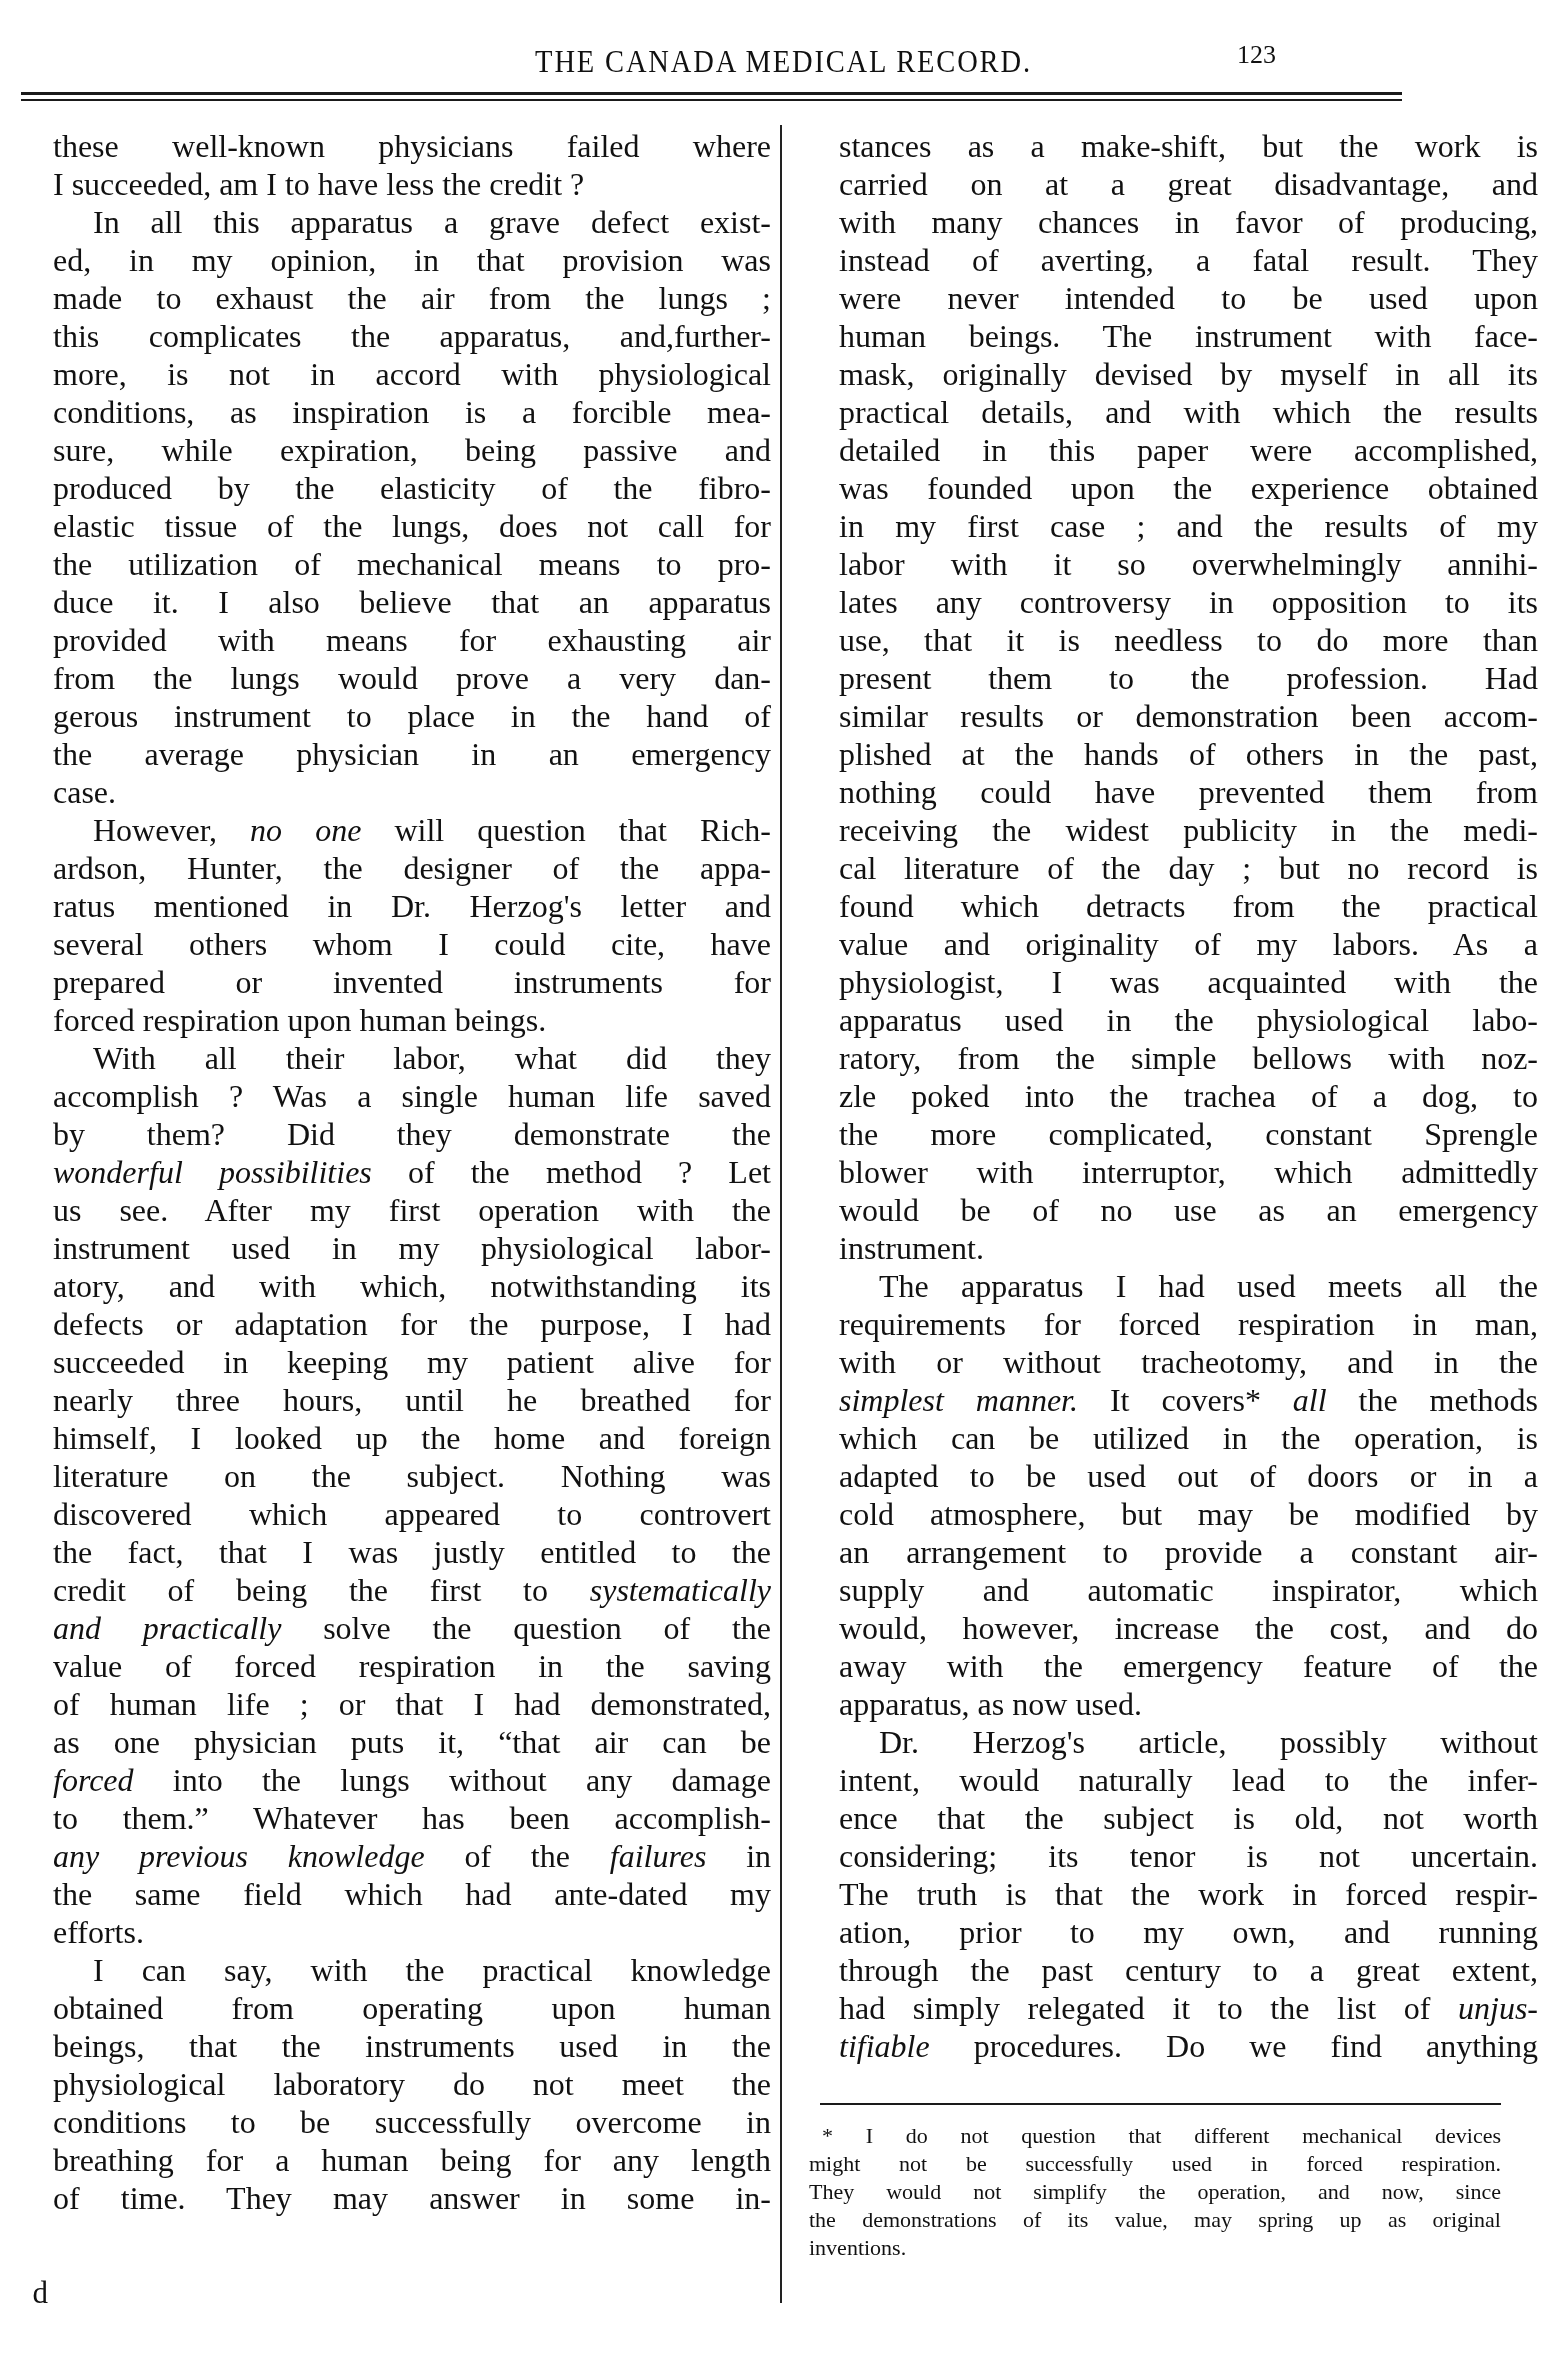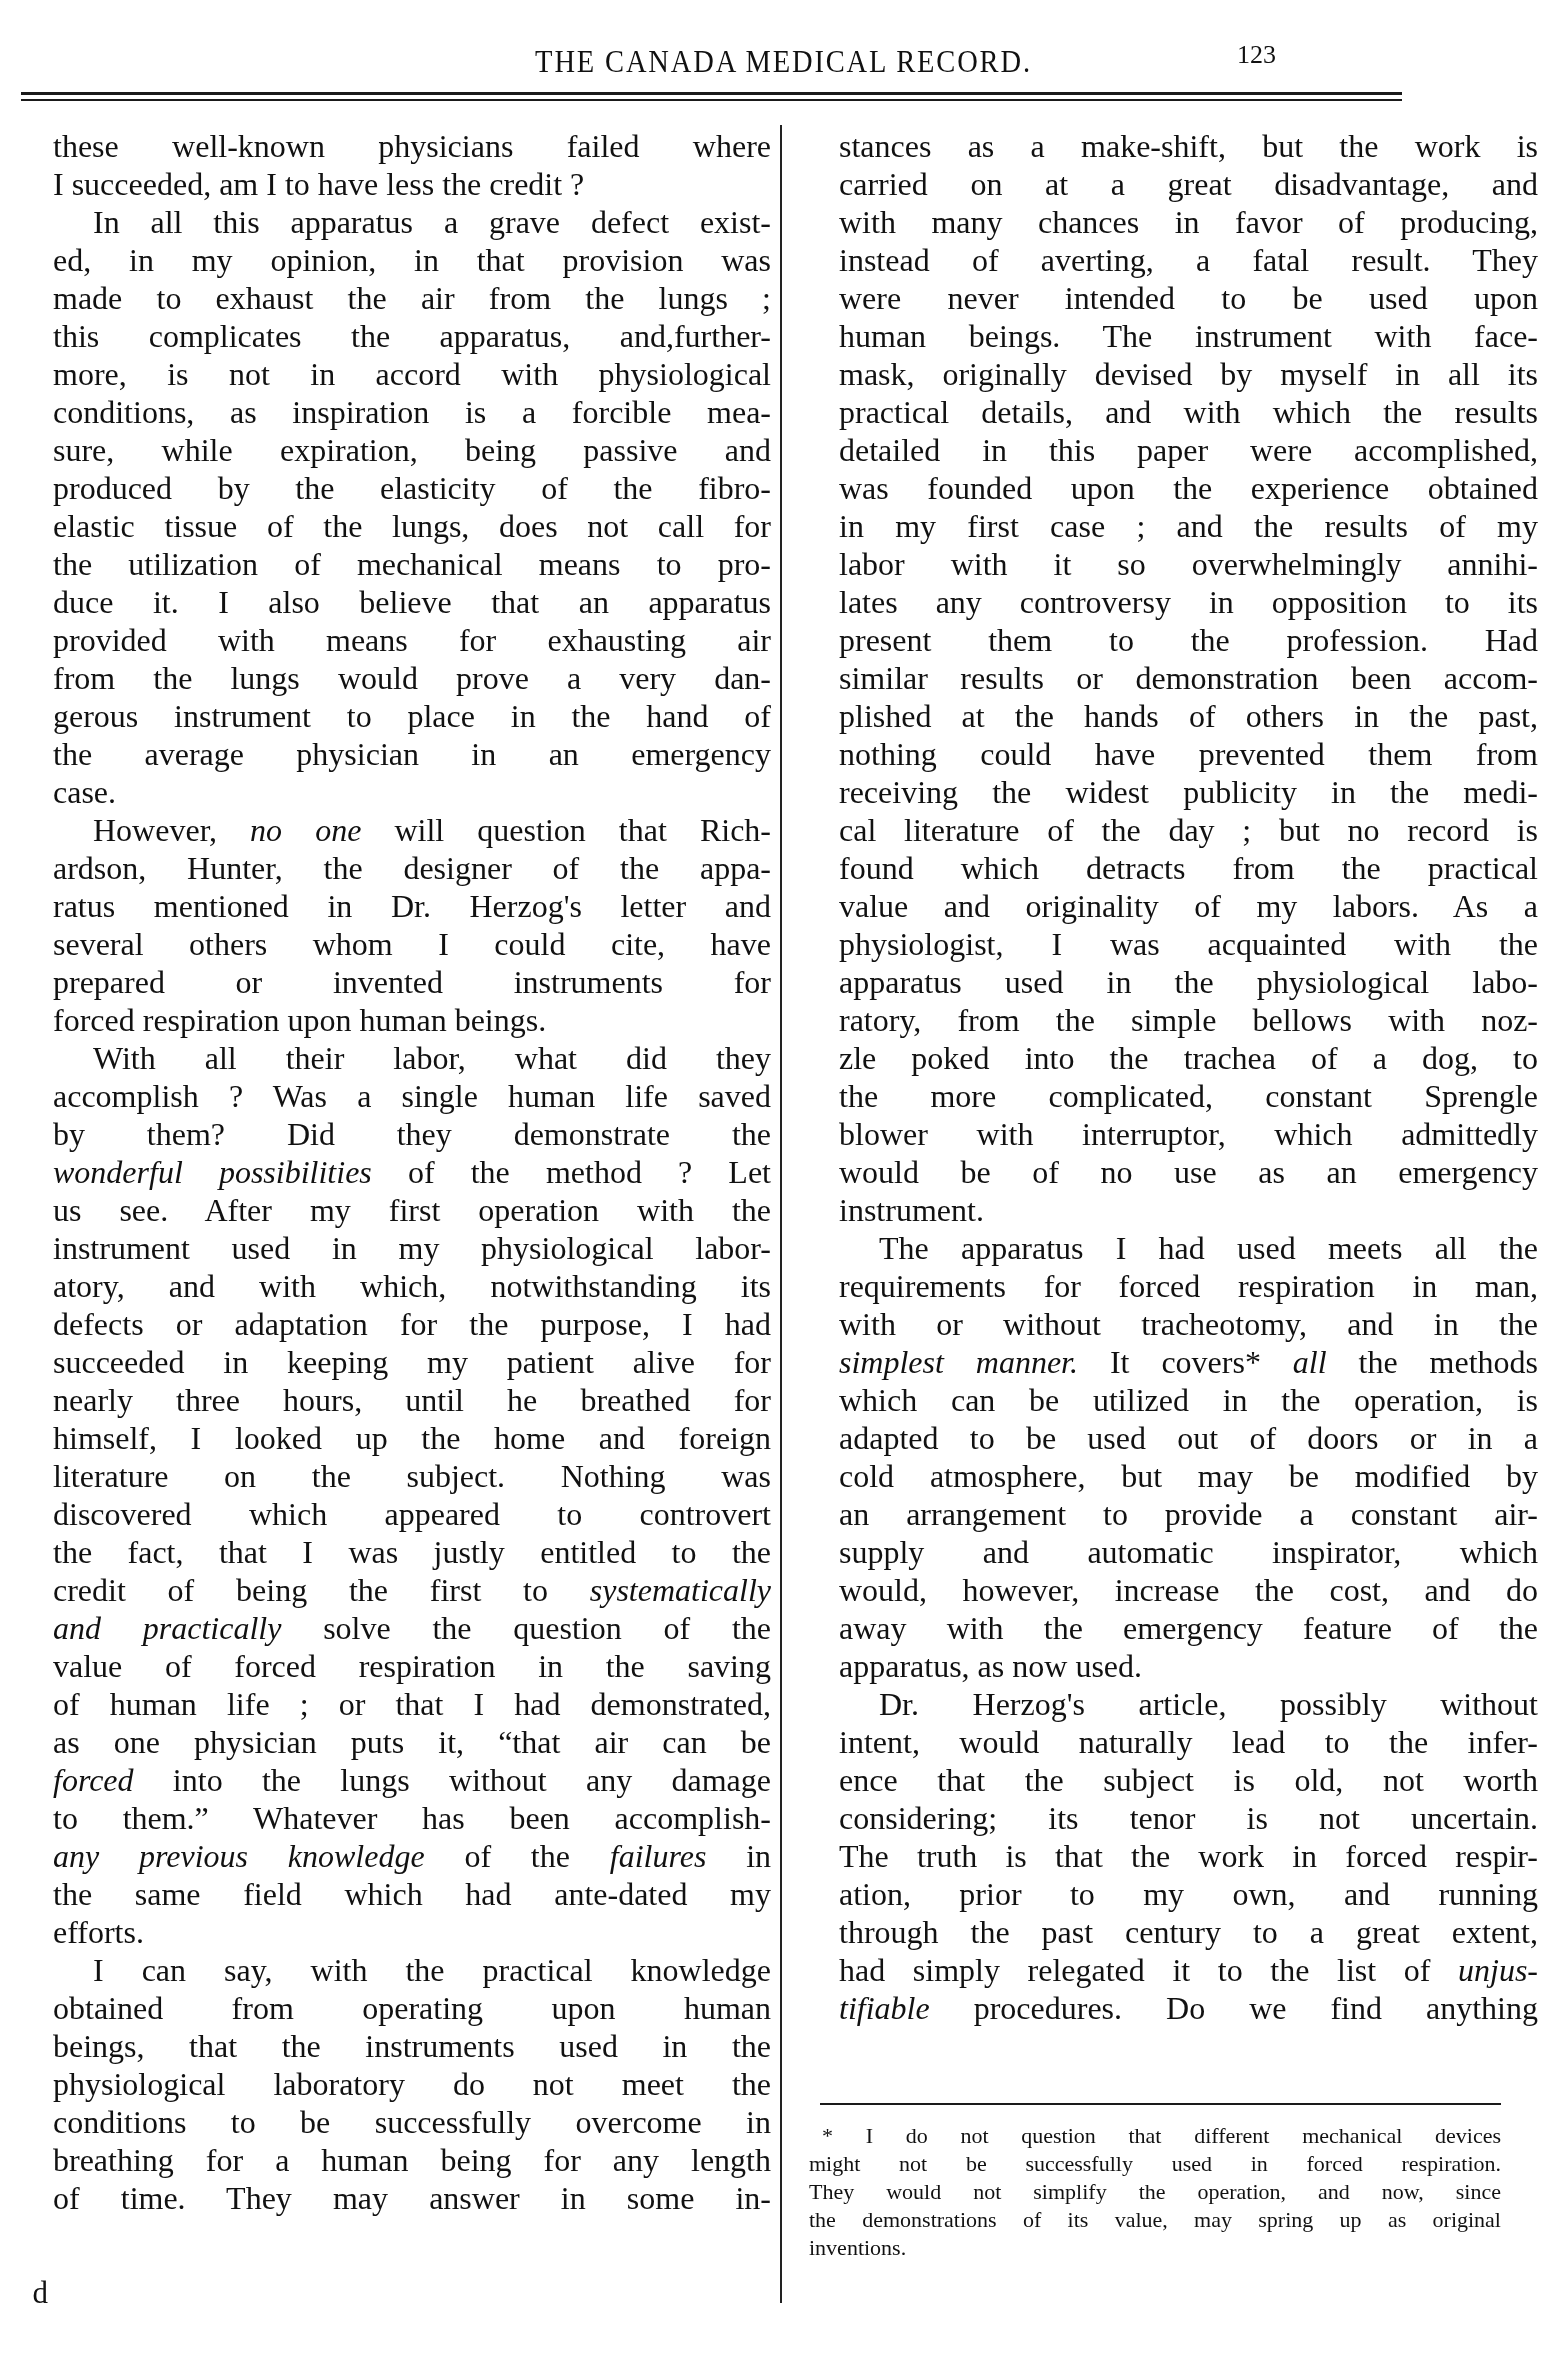--- a/index.html
+++ b/index.html
@@ -129,20 +129,21 @@
     <span class="line"><span>instead of averting, a fatal result.  They</span></span>
     <span class="line"><span>were never intended to be used upon</span></span>
     <span class="line"><span>human beings.  The instrument with face-</span></span>
     <span class="line"><span>mask, originally devised by myself in all its</span></span>
     <span class="line"><span>practical details, and with which the results</span></span>
     <span class="line"><span>detailed in this paper were accomplished,</span></span>
     <span class="line"><span>was founded upon the experience obtained</span></span>
     <span class="line"><span>in my first case ; and the results of my</span></span>
     <span class="line"><span>labor with it so overwhelmingly annihi-</span></span>
     <span class="line"><span>lates any controversy in opposition to its</span></span>
+    <span class="line"><span>use, that it is needless to do more than</span></span>
     <span class="line"><span>present them to the profession.  Had</span></span>
     <span class="line"><span>similar results or demonstration been accom-</span></span>
     <span class="line"><span>plished at the hands of others in the past,</span></span>
     <span class="line"><span>nothing could have prevented them from</span></span>
     <span class="line"><span>receiving the widest publicity in the medi-</span></span>
     <span class="line"><span>cal literature of the day ; but no record is</span></span>
     <span class="line"><span>found which detracts from the practical</span></span>
     <span class="line"><span>value and originality of my labors.  As a</span></span>
     <span class="line"><span>physiologist, I was acquainted with the</span></span>
     <span class="line"><span>apparatus used in the physiological labo-</span></span>

